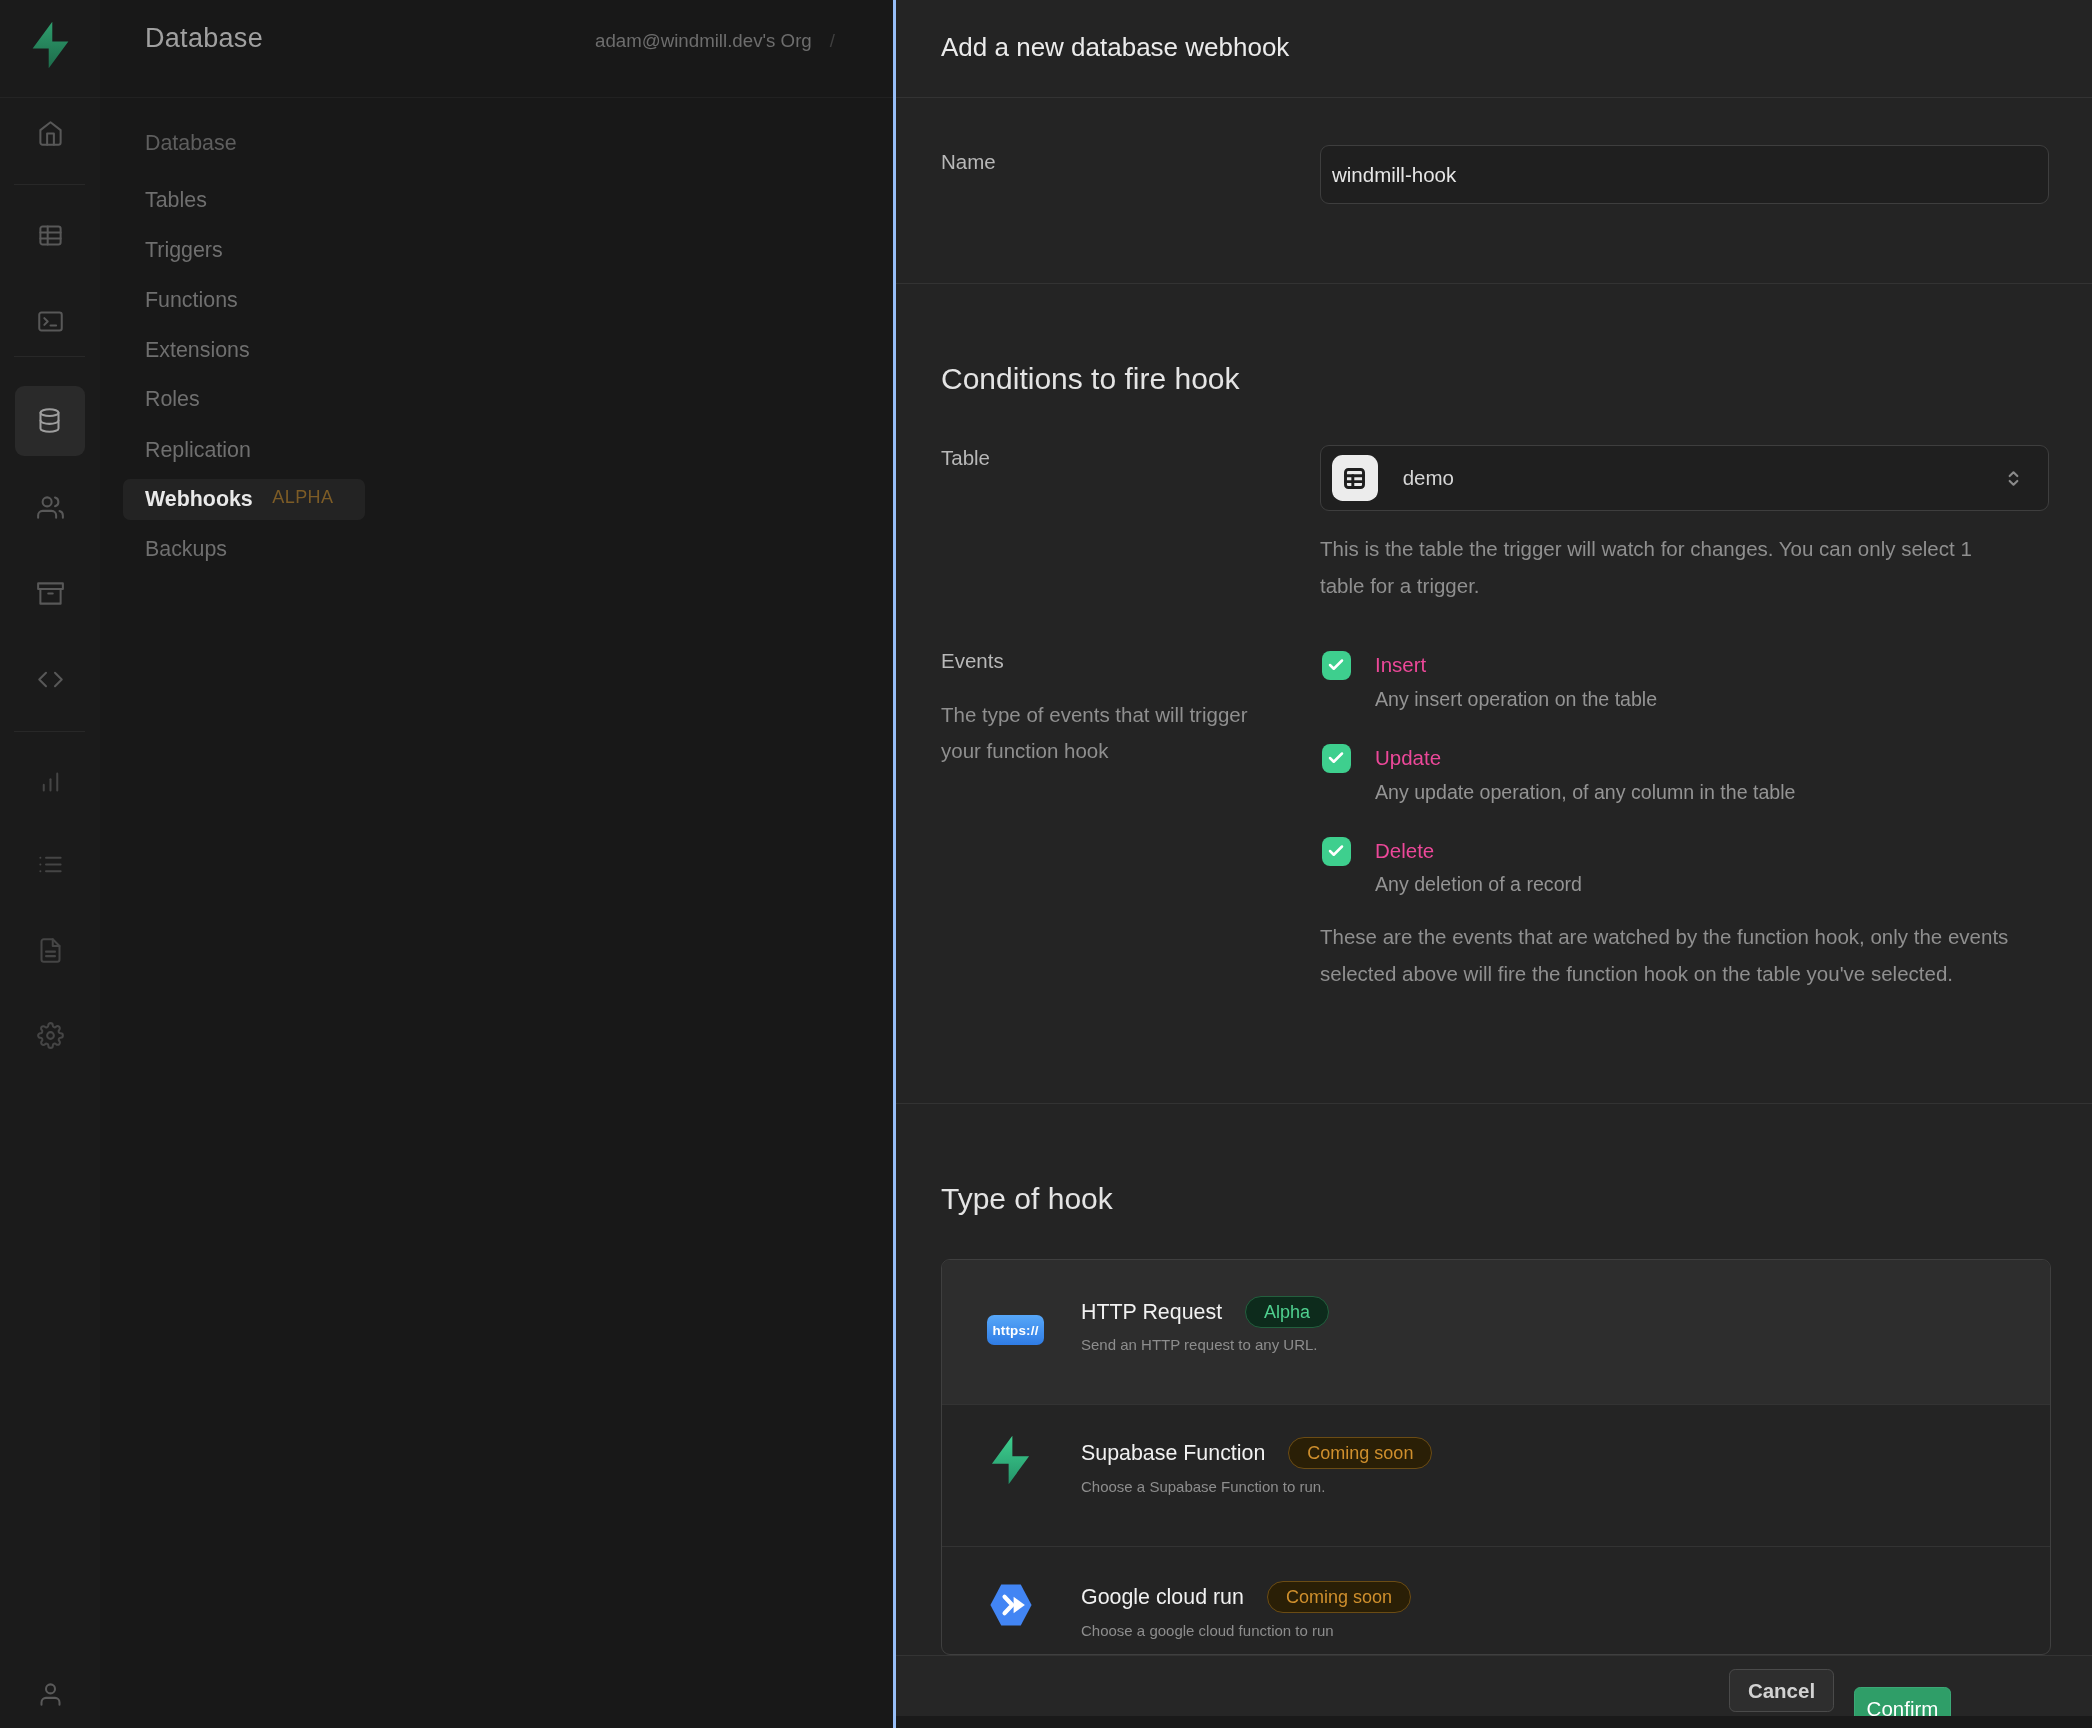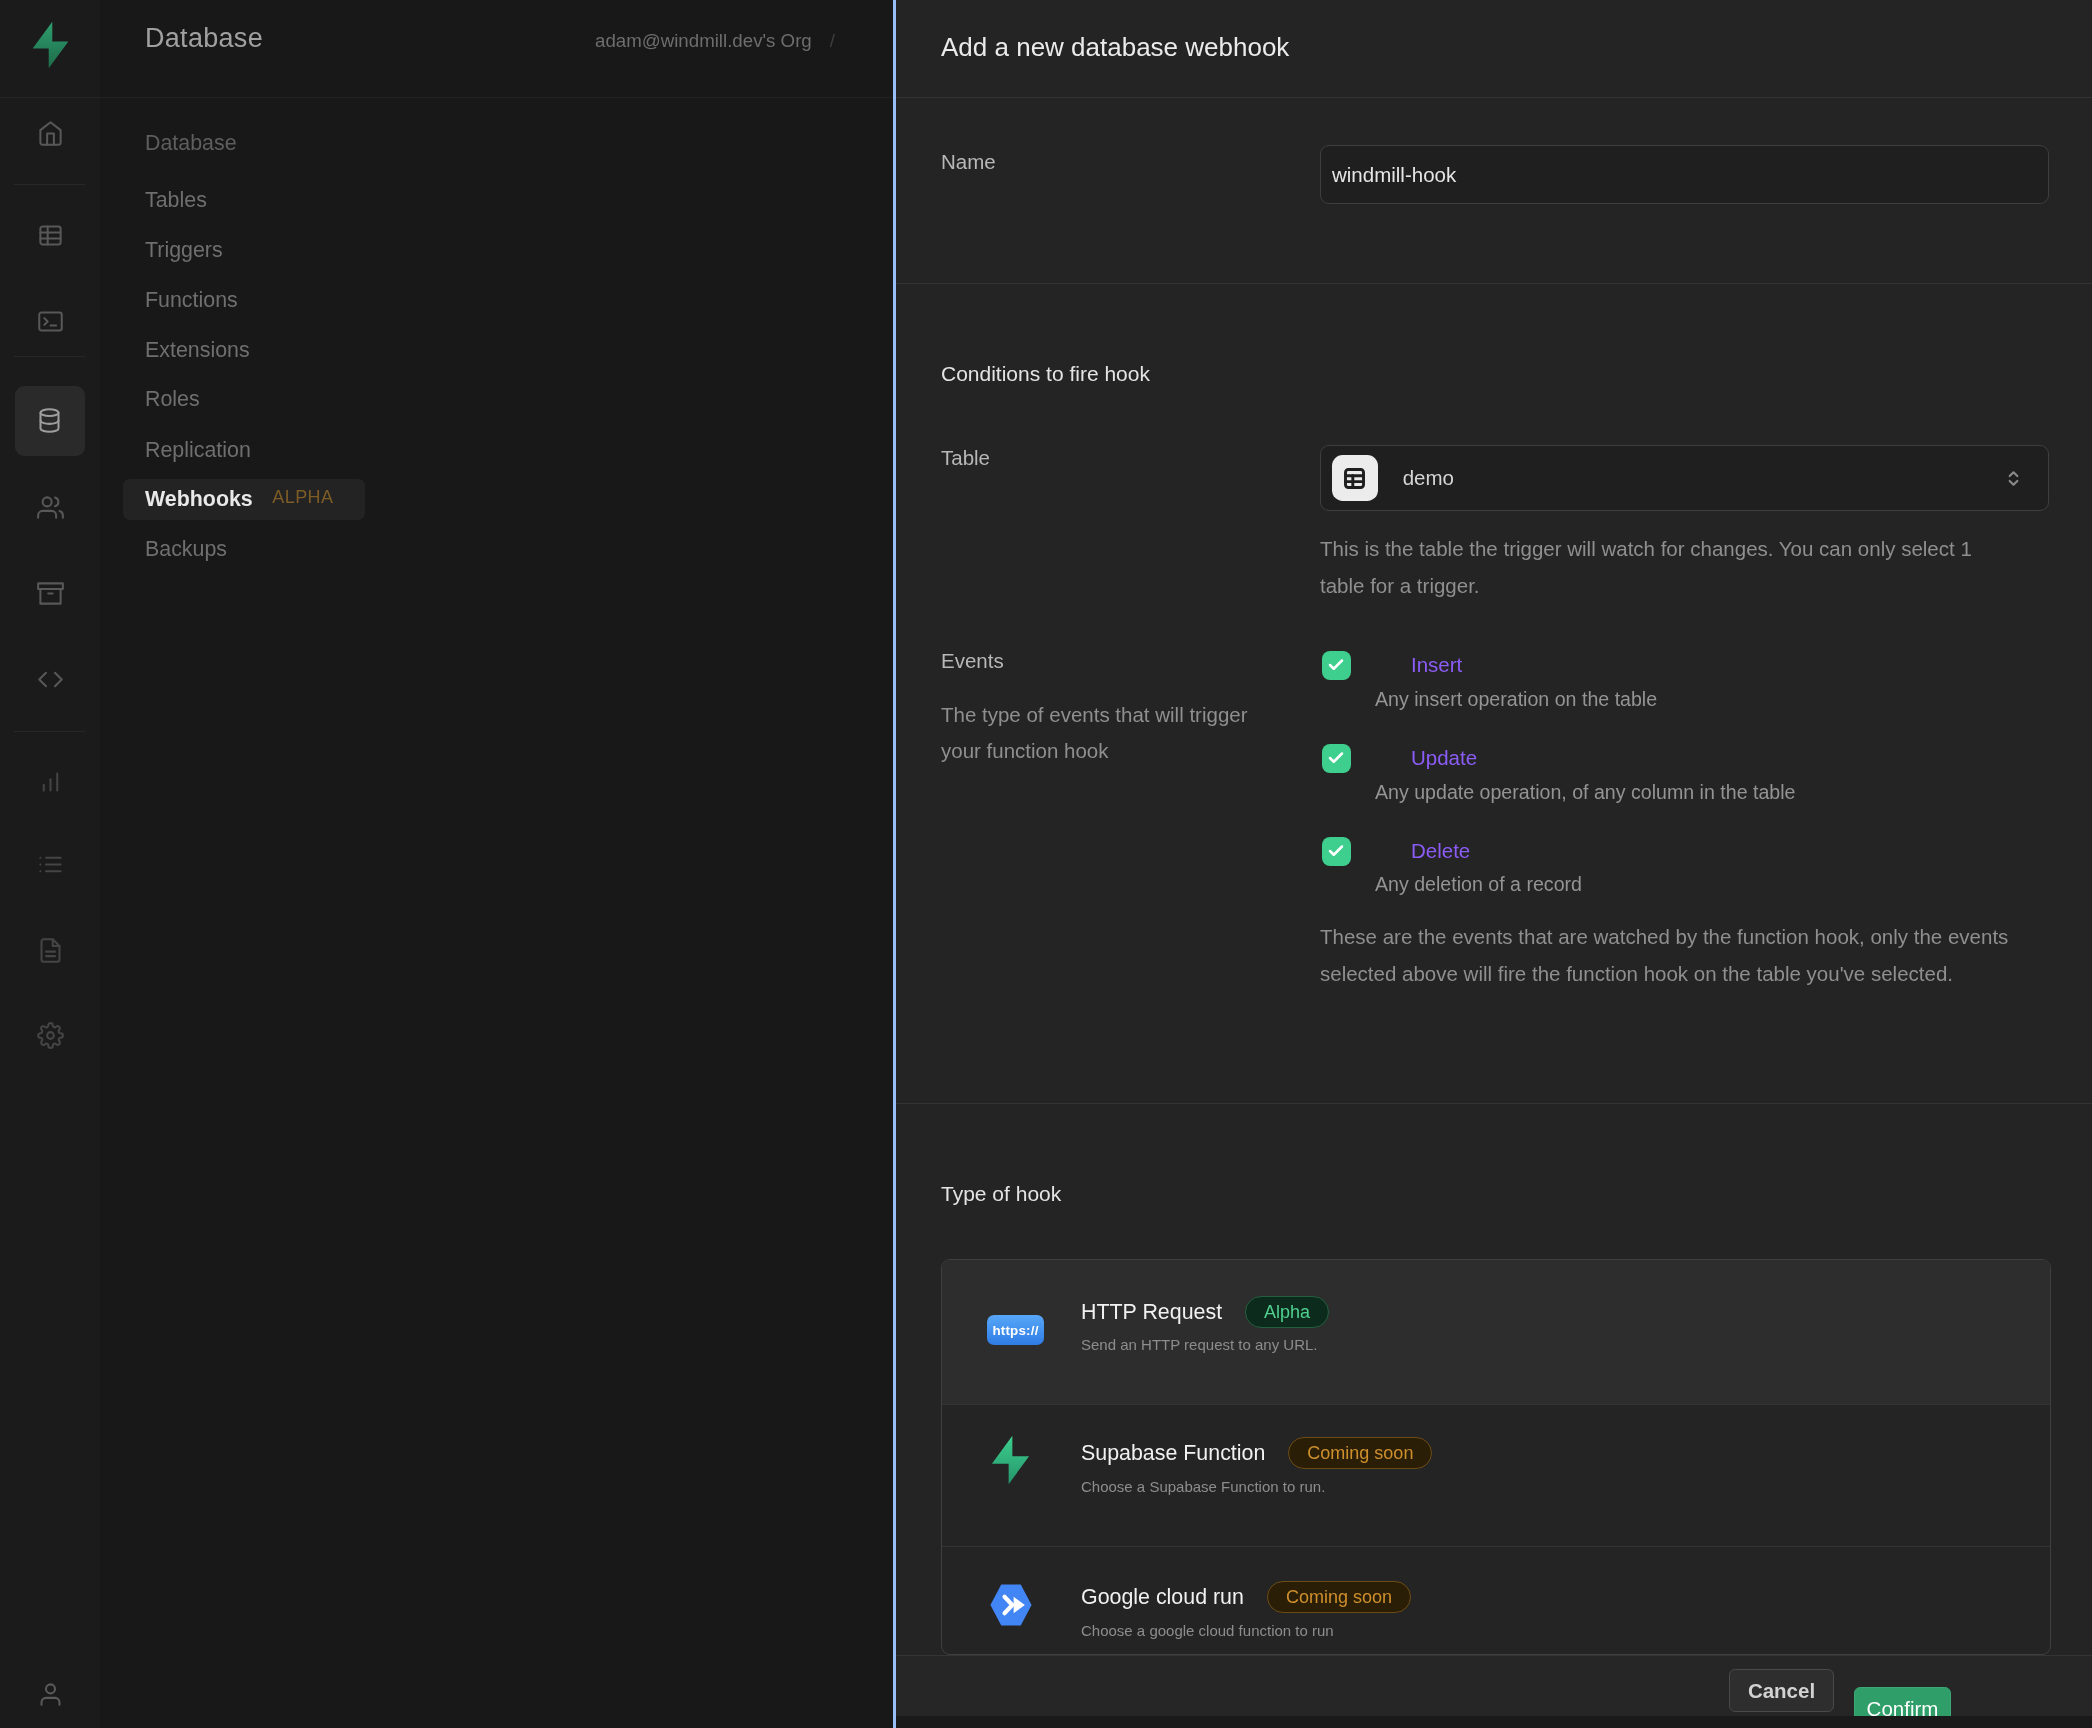--- a/index.html
+++ b/index.html
@@ -33,38 +33,38 @@
   .menu-active .lbl{font-size:21.4px;font-weight:700;color:#e9e9e9;}
   .menu-active .alpha{font-size:18px;color:#7d5c26;letter-spacing:0.4px;}
 
   
   .drawer{left:893px;top:0;width:1196px;height:1729px;background:#242424;
     border-left:3.6px solid #97bef7;}
   .d-divider{left:0;width:1196px;height:0.9px;background:rgba(255,255,255,0.07);}
   .d-title{left:45px;top:32px;font-size:26px;color:#ebebeb;}
   .d-label{font-size:20.5px;color:#b8b8b8;}
   .d-help{font-size:20.5px;color:#8f8f8f;line-height:37px;}
-  .d-h2{font-size:21px;color:#e4e4e4;text-align:right;}
+  .d-h2{font-size:30px;color:#e4e4e4;text-align:right;}
 
   .txt-input{left:424px;top:145px;width:729px;height:59px;background:#1f1f1f;
     border:0.9px solid #3e3e3e;border-radius:9px;color:#e6e6e6;font-size:20.5px;
     padding:0 11px;box-sizing:border-box;outline:none;
     font-family:"Liberation Sans",sans-serif;}
 
   .select{left:424px;top:445px;width:729px;height:66px;background:#1f1f1f;
     border:0.9px solid #3e3e3e;border-radius:9px;display:flex;align-items:center;
     box-sizing:border-box;padding:0 23px 0 10.7px;gap:25px;cursor:pointer;}
   .select-icon{width:46px;height:46px;background:#ececec;border-radius:10.7px;
     display:flex;align-items:center;justify-content:center;}
   .select-value{font-size:20.5px;color:#d6d6d6;flex:1;}
   .select-chevrons{color:#8a8a8a;}
 
   .checkbox{width:28.5px;height:28.5px;border-radius:8px;background:#3ECF8E;
     display:flex;align-items:center;justify-content:center;cursor:pointer;}
-  .evt-title{font-size:20.5px;color:#8b5cf6;margin-left:36px;}
+  .evt-title{font-size:20.5px;color:#ec4899;}
   .evt-desc{font-size:19.6px;color:#949494;}
 
   .cards{left:45px;top:1259px;width:1110px;height:396px;border:0.9px solid #3f3f3f;
     border-radius:9px;background:#242424;overflow:hidden;box-sizing:border-box;}
   .card-row{position:absolute;left:0;width:1109px;}
   .card-row.selected{background:#2d2d2d;}
   .row-divider{position:absolute;left:0;width:1109px;height:0.9px;background:rgba(255,255,255,0.07);}
   .card-title-line{position:absolute;display:flex;align-items:center;gap:23px;}
   .card-title{font-size:21.4px;color:#f1f1f1;}
   .card-desc{position:absolute;font-size:15px;color:#8d8d8d;}

